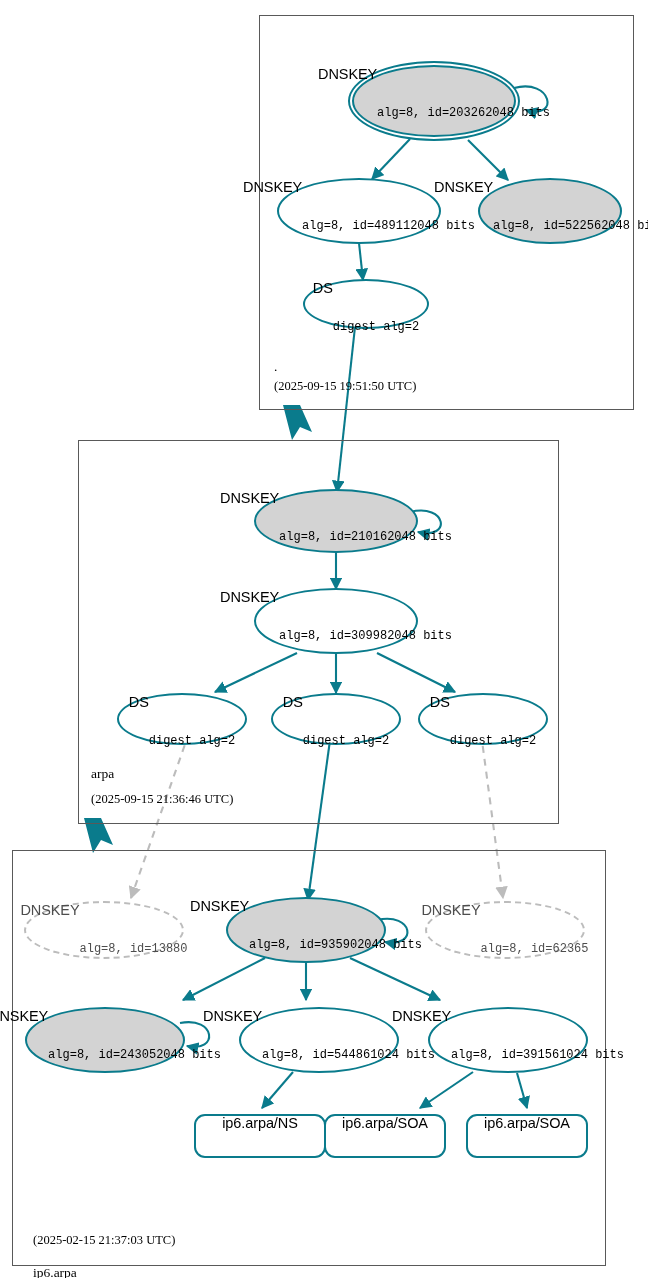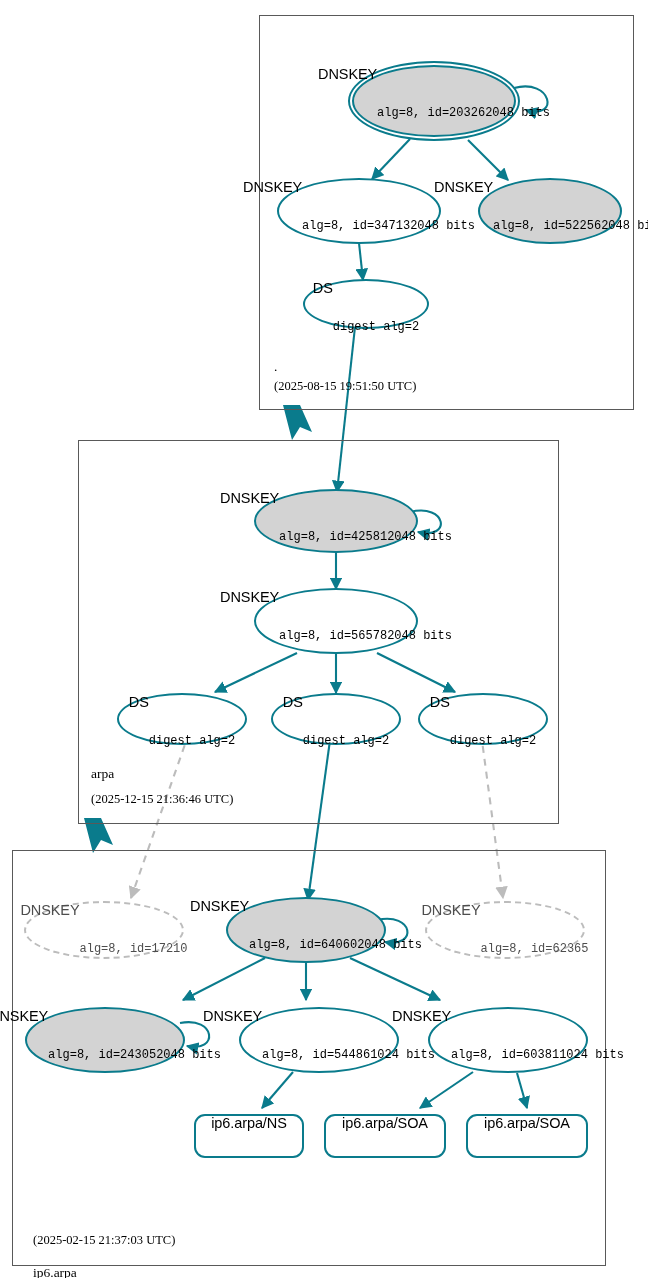--- a/index.html
+++ b/index.html
@@ -162,87 +162,87 @@
       <path d="M 283 405 L 300 405 L 312 432 L 300 427 L 292 440 Z"></path>
       <path d="M 84 818 L 101 818 L 113 845 L 101 840 L 93 853 Z"></path>
     </g>
   </svg>
 
   <div class="zone-box" style="left:259px; top:15px; width:375px; height:395px;"></div>
   <div class="zone-box" style="left:78px; top:440px; width:481px; height:384px;"></div>
   <div class="zone-box" style="left:12px; top:850px; width:594px; height:416px;"></div>
 
   <div class="zone-label zone-name" style="left:274px; top:359px;">.</div>
-  <div class="zone-label zone-time" style="left:274px; top:379px;">(2025-08-15 19:51:50 UTC)</div>
+  <div class="zone-label zone-time" style="left:274px; top:379px;">(2025-09-15 19:51:50 UTC)</div>
 
   <div class="zone-label zone-name" style="left:91px; top:766px;">arpa</div>
-  <div class="zone-label zone-time" style="left:91px; top:792px;">(2025-12-15 21:36:46 UTC)</div>
+  <div class="zone-label zone-time" style="left:91px; top:792px;">(2025-09-15 21:36:46 UTC)</div>
 
   <div class="zone-label zone-name" style="left:33px; top:1265px;">ip6.arpa</div>
   <div class="zone-label zone-time" style="left:33px; top:1233px;">(2025-02-15 21:37:03 UTC)</div>
 
   <div class="dbl-outer" style="left:348px; top:61px; width:172px; height:80px;"></div>
   <div class="node ellipse solid-teal fill-grey" style="left:352px; top:65px; width:164px; height:72px;">
     <div class="n-title">DNSKEY</div>
     <div class="n-sub">alg=8, id=20326</div>
     <div class="n-sub">2048 bits</div>
   </div>
 
   <div class="node ellipse solid-teal fill-white" style="left:277px; top:178px; width:164px; height:66px;">
     <div class="n-title">DNSKEY</div>
-    <div class="n-sub">alg=8, id=34713</div>
+    <div class="n-sub">alg=8, id=48911</div>
     <div class="n-sub">2048 bits</div>
   </div>
 
   <div class="node ellipse solid-teal fill-grey" style="left:478px; top:178px; width:144px; height:66px;">
     <div class="n-title">DNSKEY</div>
     <div class="n-sub">alg=8, id=52256</div>
     <div class="n-sub">2048 bits</div>
   </div>
 
   <div class="node ellipse solid-teal fill-white" style="left:303px; top:279px; width:126px; height:50px;">
     <div class="n-title">DS</div>
     <div class="n-sub">digest alg=2</div>
   </div>
 
   <div class="node ellipse solid-teal fill-grey" style="left:254px; top:489px; width:164px; height:64px;">
     <div class="n-title">DNSKEY</div>
-    <div class="n-sub">alg=8, id=42581</div>
+    <div class="n-sub">alg=8, id=21016</div>
     <div class="n-sub">2048 bits</div>
   </div>
 
   <div class="node ellipse solid-teal fill-white" style="left:254px; top:588px; width:164px; height:66px;">
     <div class="n-title">DNSKEY</div>
-    <div class="n-sub">alg=8, id=56578</div>
+    <div class="n-sub">alg=8, id=30998</div>
     <div class="n-sub">2048 bits</div>
   </div>
 
   <div class="node ellipse solid-teal fill-white" style="left:117px; top:693px; width:130px; height:52px;">
     <div class="n-title">DS</div>
     <div class="n-sub">digest alg=2</div>
   </div>
 
   <div class="node ellipse solid-teal fill-white" style="left:271px; top:693px; width:130px; height:52px;">
     <div class="n-title">DS</div>
     <div class="n-sub">digest alg=2</div>
   </div>
 
   <div class="node ellipse solid-teal fill-white" style="left:418px; top:693px; width:130px; height:52px;">
     <div class="n-title">DS</div>
     <div class="n-sub">digest alg=2</div>
   </div>
 
   <div class="node ellipse dashed-grey" style="left:24px; top:901px; width:160px; height:58px;">
     <div class="n-title">DNSKEY</div>
-    <div class="n-sub">alg=8, id=17210</div>
+    <div class="n-sub">alg=8, id=13880</div>
   </div>
 
   <div class="node ellipse solid-teal fill-grey" style="left:226px; top:897px; width:160px; height:66px;">
     <div class="n-title">DNSKEY</div>
-    <div class="n-sub">alg=8, id=64060</div>
+    <div class="n-sub">alg=8, id=93590</div>
     <div class="n-sub">2048 bits</div>
   </div>
 
   <div class="node ellipse dashed-grey" style="left:425px; top:901px; width:160px; height:58px;">
     <div class="n-title">DNSKEY</div>
     <div class="n-sub">alg=8, id=62365</div>
   </div>
 
   <div class="node ellipse solid-teal fill-grey" style="left:25px; top:1007px; width:160px; height:66px;">
     <div class="n-title">DNSKEY</div>
@@ -251,25 +251,25 @@
   </div>
 
   <div class="node ellipse solid-teal fill-white" style="left:239px; top:1007px; width:160px; height:66px;">
     <div class="n-title">DNSKEY</div>
     <div class="n-sub">alg=8, id=54486</div>
     <div class="n-sub">1024 bits</div>
   </div>
 
   <div class="node ellipse solid-teal fill-white" style="left:428px; top:1007px; width:160px; height:66px;">
     <div class="n-title">DNSKEY</div>
-    <div class="n-sub">alg=8, id=60381</div>
+    <div class="n-sub">alg=8, id=39156</div>
     <div class="n-sub">1024 bits</div>
   </div>
 
-  <div class="node rrset" style="left:194px; top:1114px; width:110px; height:44px;">
+  <div class="node rrset" style="left:194px; top:1114px; width:132px; height:44px;">
     <div class="n-title">ip6.arpa/NS</div>
   </div>
 
   <div class="node rrset" style="left:324px; top:1114px; width:122px; height:44px;">
     <div class="n-title">ip6.arpa/SOA</div>
   </div>
 
   <div class="node rrset" style="left:466px; top:1114px; width:122px; height:44px;">
     <div class="n-title">ip6.arpa/SOA</div>
   </div>

